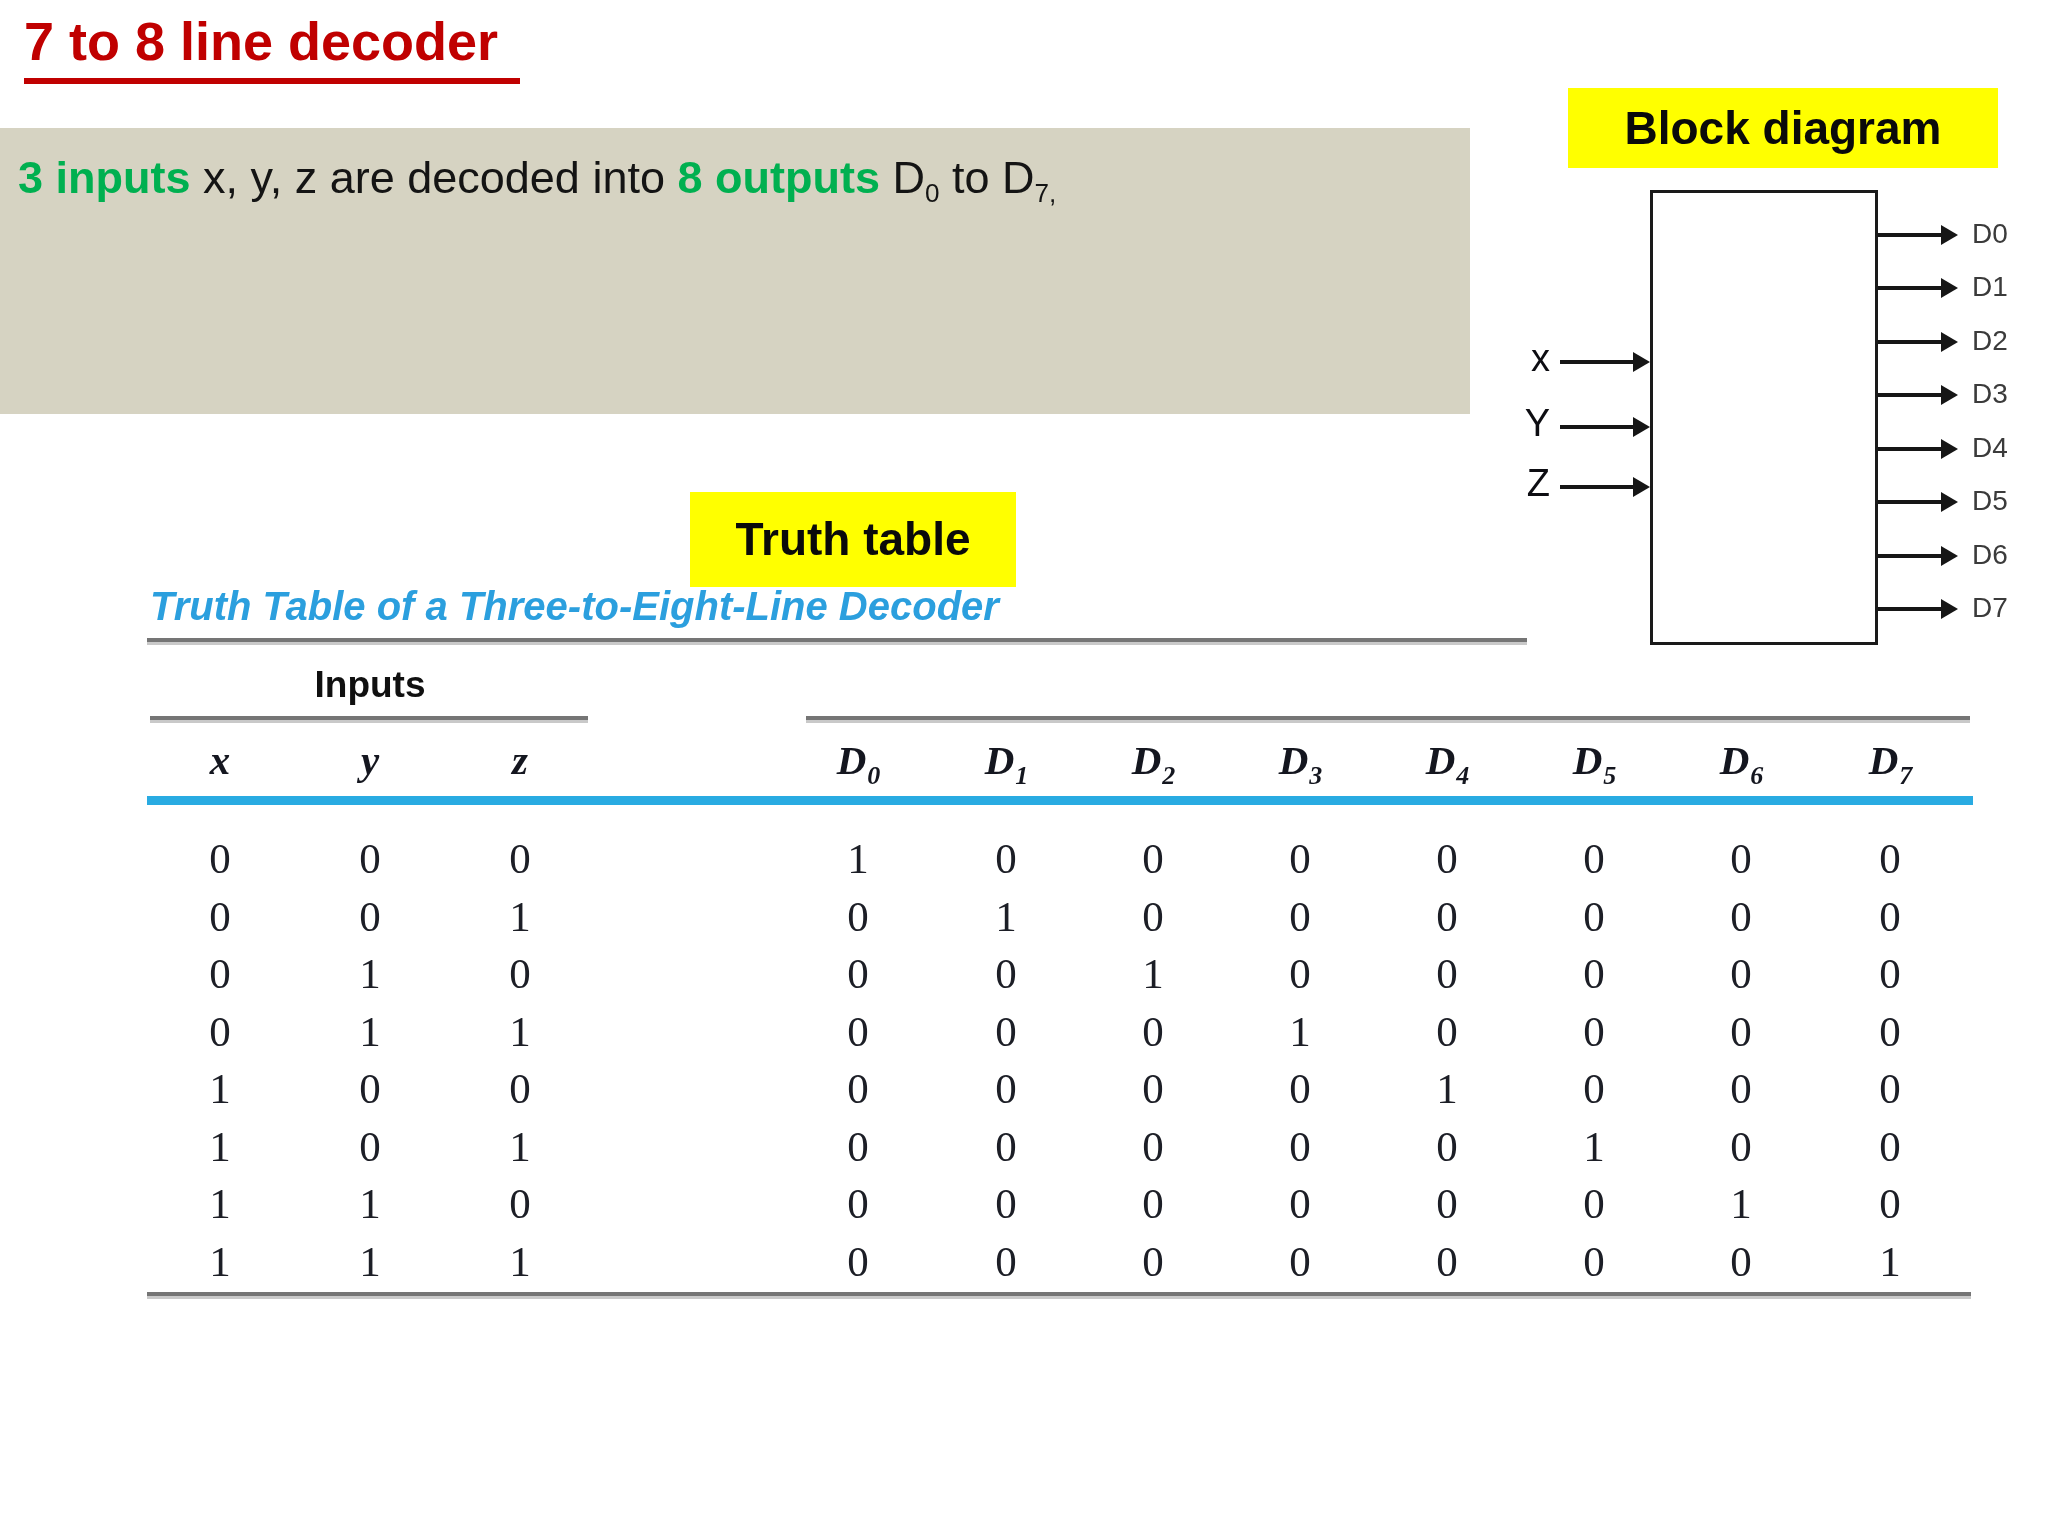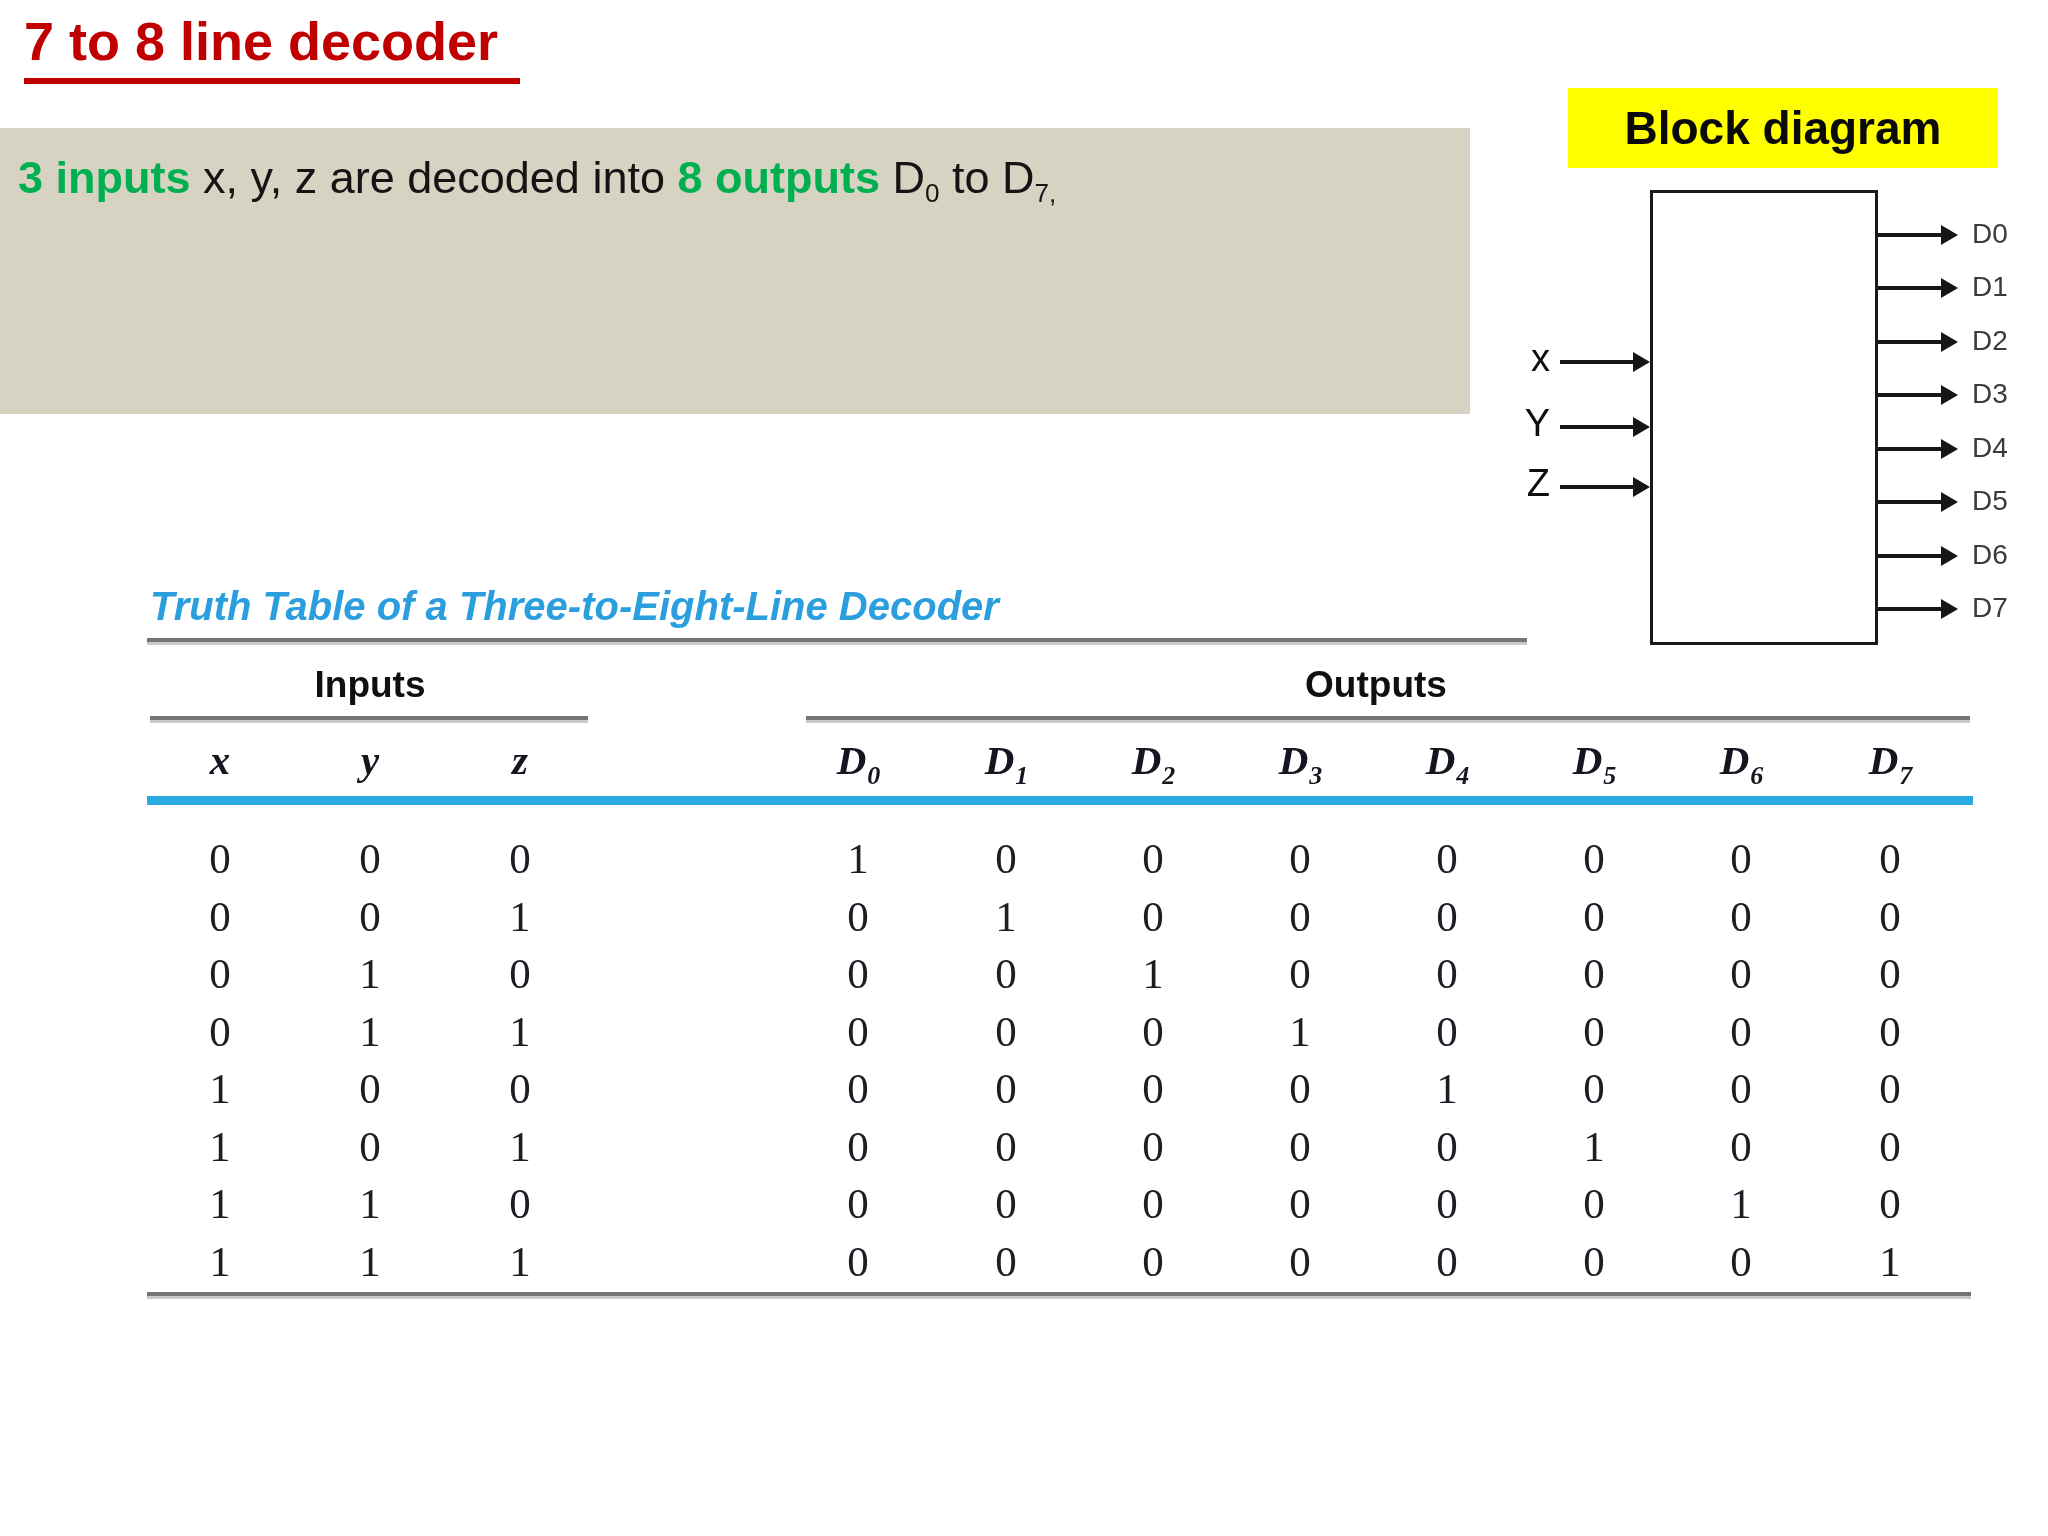--- a/index.html
+++ b/index.html
@@ -57,31 +57,31 @@
   <div id="page-title" class="abs">7 to 8 line decoder</div>
 
   <div id="description-panel" class="abs">
       <div class="desc-line"><span class="seg-green">3 inputs</span><span class="seg-plain"> x, y, z are decoded into </span><span class="seg-green">8 outputs</span><span class="seg-plain"> D</span><span class="seg-sub">0</span><span class="seg-plain"> to D</span><span class="seg-sub">7,</span></div>
     </div>
 
   <div id="block-diagram-label" class="abs hl">Block diagram</div>
 
   <div id="decoder-box" class="abs"></div>
 
+  <div id="truth-table-label" class="abs hl">Truth table</div>
 
   <div id="truth-table-caption" class="abs">Truth Table of a Three-to-Eight-Line Decoder</div>
 
   <div class="rule" style="left:147px;top:638px;width:1380px;"></div>
   <div class="rule" style="left:150px;top:716px;width:438px;"></div>
   <div class="rule" style="left:806px;top:716px;width:1164px;"></div>
   <div id="header-rule-blue"></div>
   <div class="rule" style="left:147px;top:1292px;width:1824px;"></div>
 
   <div class="group-head" style="left:220px;top:664px;">Inputs</div>
-  <div class="group-head" style="left:1226px;top:664px;">Outputs</div>
 
 <div class="bd-in-label" style="left: 1490px; top: 337px;">x</div>
     <div class="bd-line" style="left: 1560px; top: 360px; width: 74px;"></div>
     <div class="bd-arrow" style="left: 1633px; top: 352px;"></div>
     <div class="bd-in-label" style="left: 1490px; top: 402px;">Y</div>
     <div class="bd-line" style="left: 1560px; top: 425px; width: 74px;"></div>
     <div class="bd-arrow" style="left: 1633px; top: 417px;"></div>
     <div class="bd-in-label" style="left: 1490px; top: 462px;">Z</div>
     <div class="bd-line" style="left: 1560px; top: 485px; width: 74px;"></div>
     <div class="bd-arrow" style="left: 1633px; top: 477px;"></div>

